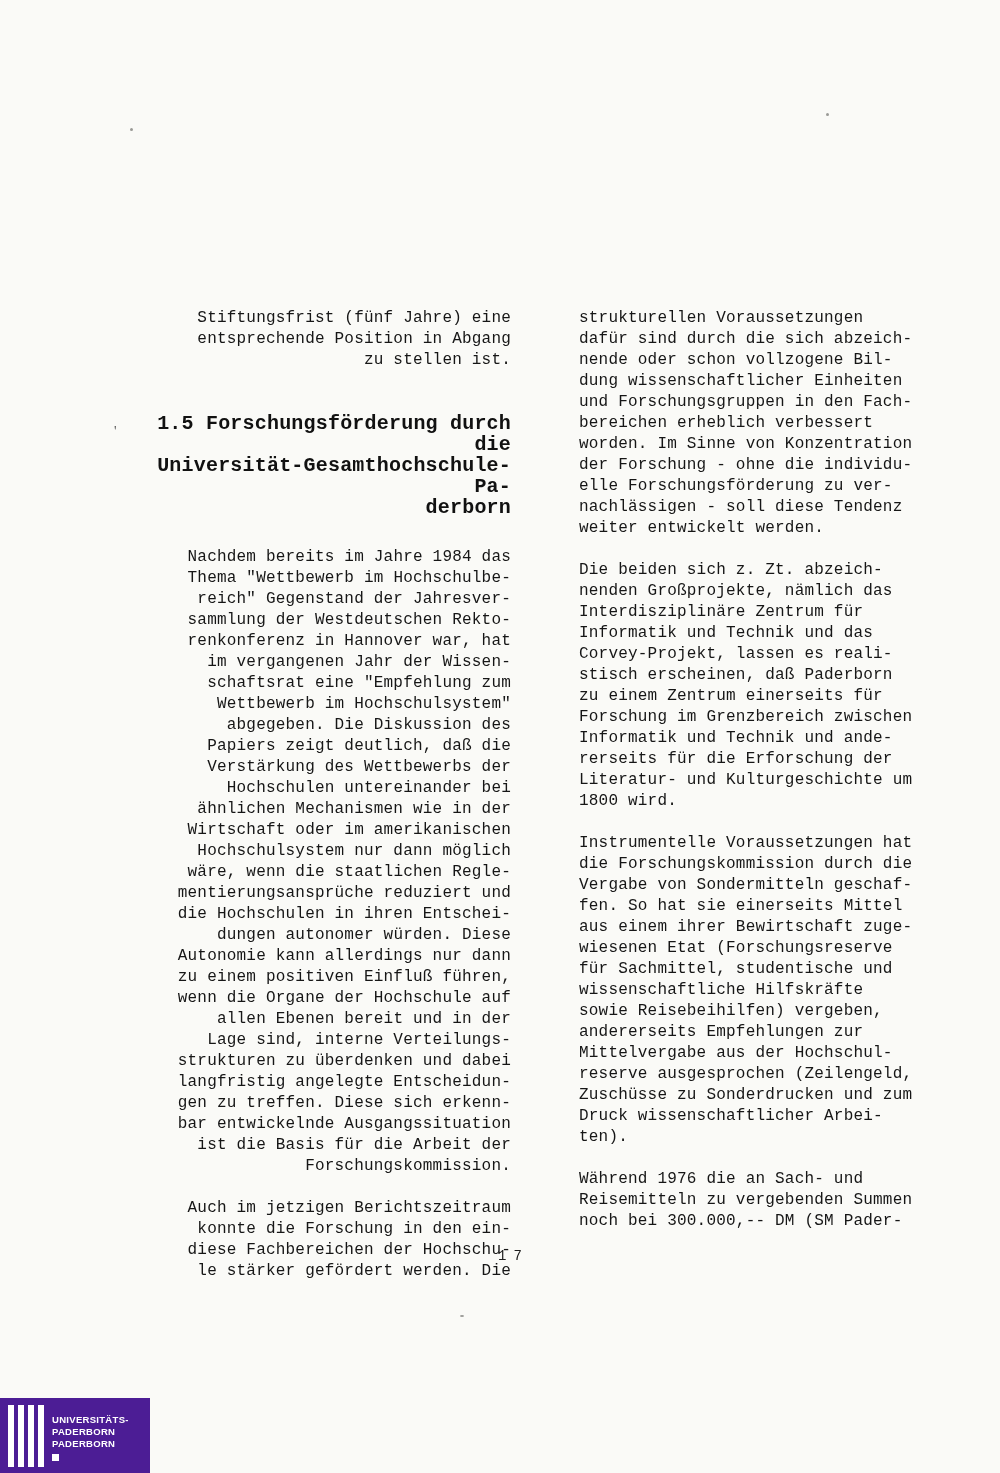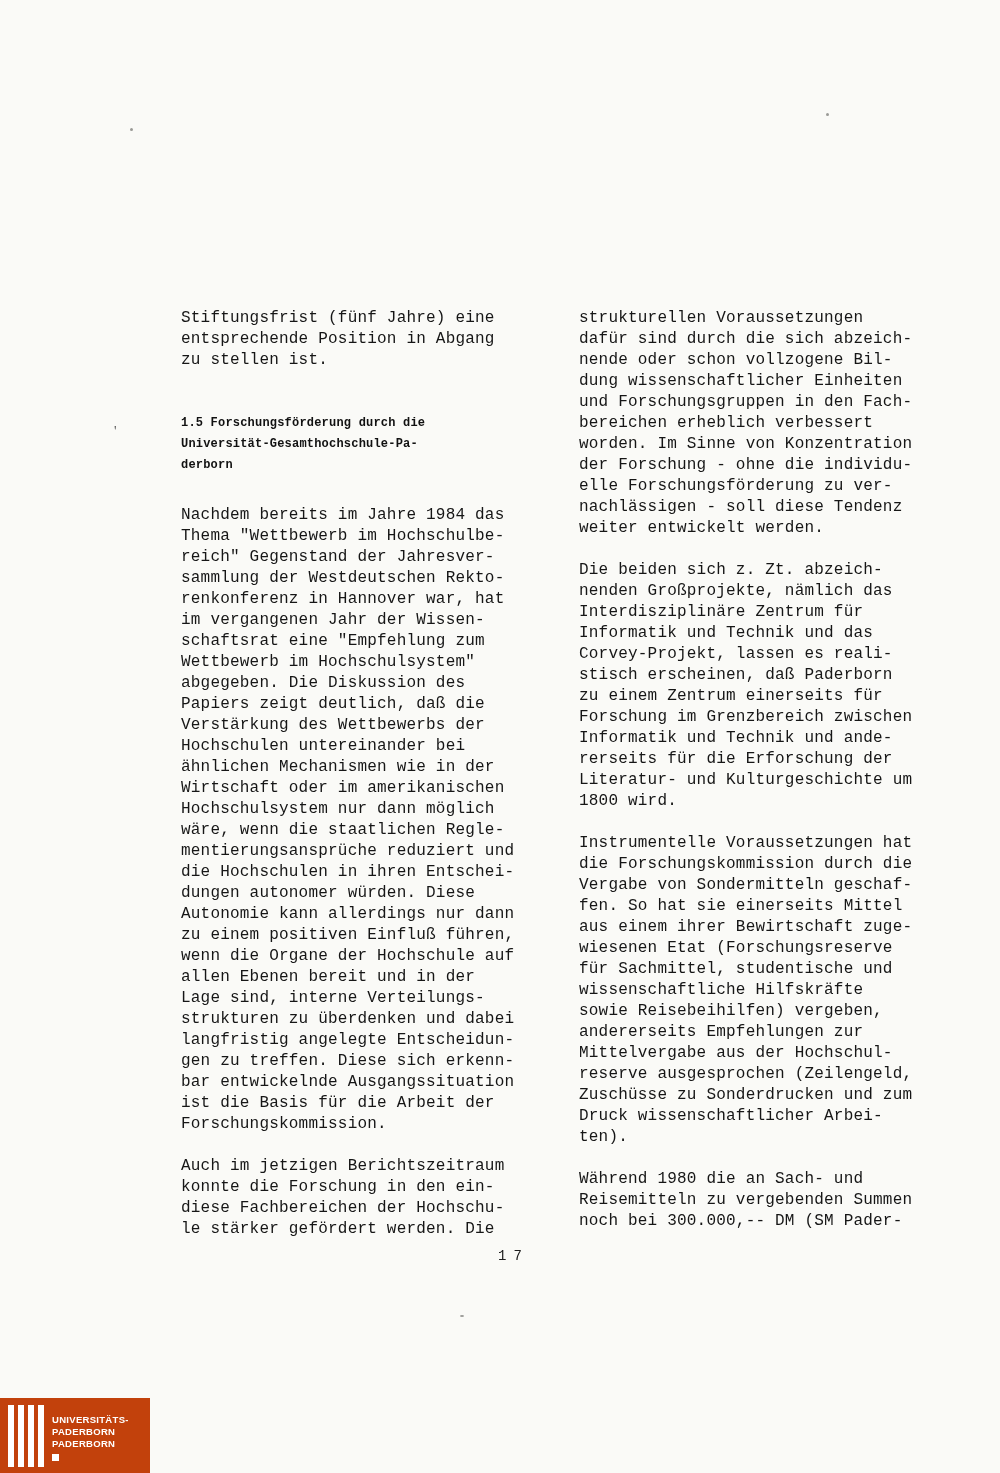--- a/index.html
+++ b/index.html
@@ -18,32 +18,32 @@
     color: #161616;
   }
   .col {
     position: absolute;
     top: 308px;
     width: 356px;
     font-size: 16px;
     line-height: 21px;
     letter-spacing: 0.2px;
   }
-  .col-left  { left: 181px; }
+  .col-left  { left: 155px; text-align: right; }
   .col-right { left: 547px; margin-left: 32px; }
   .para {
     margin: 0 0 21px 0;
     white-space: pre-wrap;
   }
   .para-intro {
     margin-bottom: 42px;
   }
   .heading {
     margin: 0 0 29px 0;
-    font-size: 12px;
+    font-size: 20px;
     line-height: 21px;
     font-weight: bold;
     white-space: pre-wrap;
     color: #111;
   }
   .page-number {
     position: absolute;
     top: 1248px;
     left: 498px;
     width: 60px;
@@ -68,21 +68,21 @@
   }
   .speck-1 { left: 130px; top: 128px; }
   .speck-2 { left: 826px; top: 113px; }
   .speck-3 { left: 460px; top: 1315px; width: 4px; height: 2px; }
   .footer-logo {
     position: absolute;
     left: 0;
     top: 1398px;
     width: 150px;
     height: 75px;
-    background: #c2410c;
+    background: #4c1d95;
   }
   .logo-bars {
     position: absolute;
     left: 8px;
     top: 7px;
     height: 62px;
     display: flex;
     gap: 4px;
   }
   .logo-bars span {
@@ -196,21 +196,21 @@
 wiesenen Etat (Forschungsreserve
 für Sachmittel, studentische und
 wissenschaftliche Hilfskräfte
 sowie Reisebeihilfen) vergeben,
 andererseits Empfehlungen zur
 Mittelvergabe aus der Hochschul-
 reserve ausgesprochen (Zeilengeld,
 Zuschüsse zu Sonderdrucken und zum
 Druck wissenschaftlicher Arbei-
 ten).</p>
-    <p class="para">Während 1980 die an Sach- und
+    <p class="para">Während 1976 die an Sach- und
 Reisemitteln zu vergebenden Summen
 noch bei 300.000,-- DM (SM Pader-</p>
   </div>
 
   <div class="page-number">17</div>
 
   <div class="footer-logo">
     <div class="logo-bars">
       <span></span>
         <span></span>

